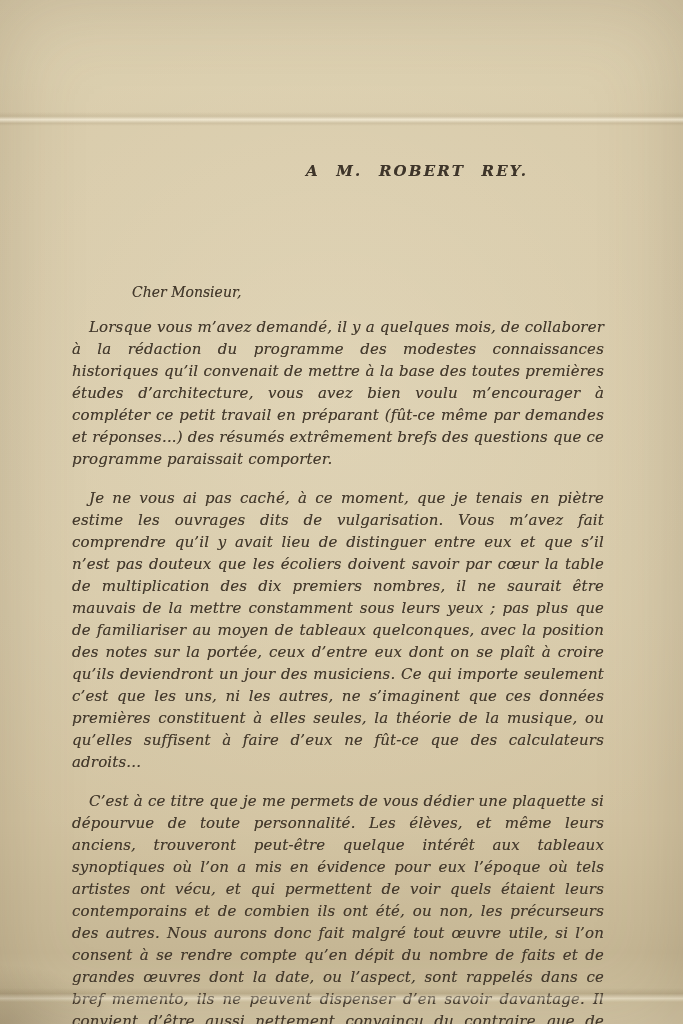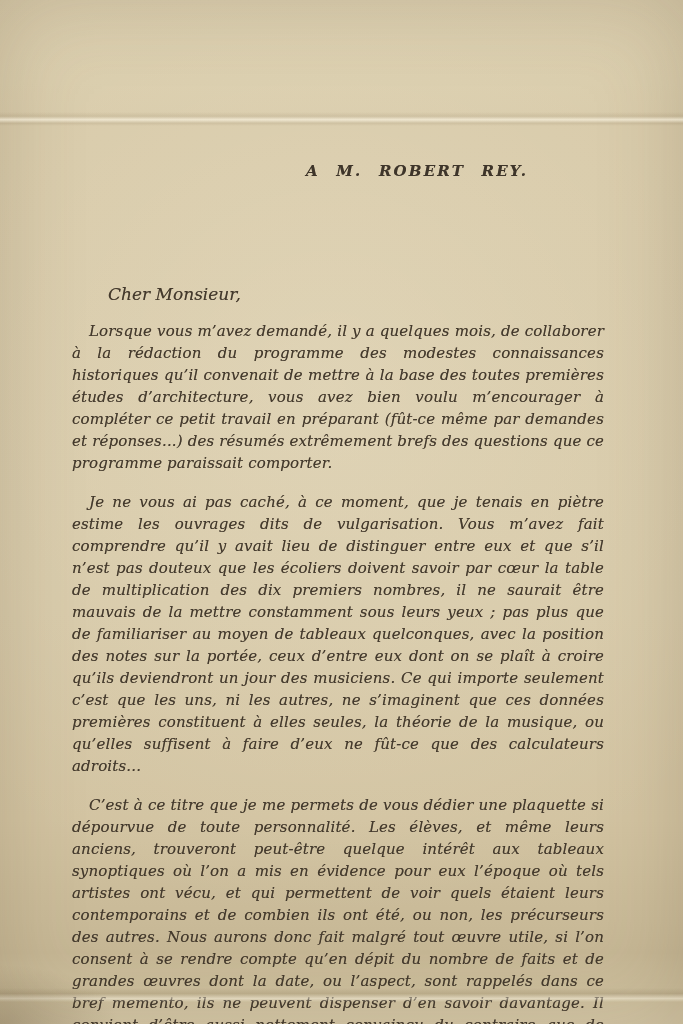--- a/index.html
+++ b/index.html
@@ -70,22 +70,22 @@
     text-align: left;
     font-size: 15px;
     font-weight: 600;
     letter-spacing: 2.2px;
     word-spacing: 9px;
     color: #3e352a;
   }
 
   .salutation {
     margin-top: 104px;
-    margin-left: 36px;
-    font-size: 17px;
+    margin-left: 60px;
+    font-size: 14px;
   }
 
   .para {
     margin: 17px 0 0 0;
     font-size: 15px;
     line-height: 22px;
     text-indent: 17px;
     letter-spacing: 0.15px;
   }
   .para.first {

